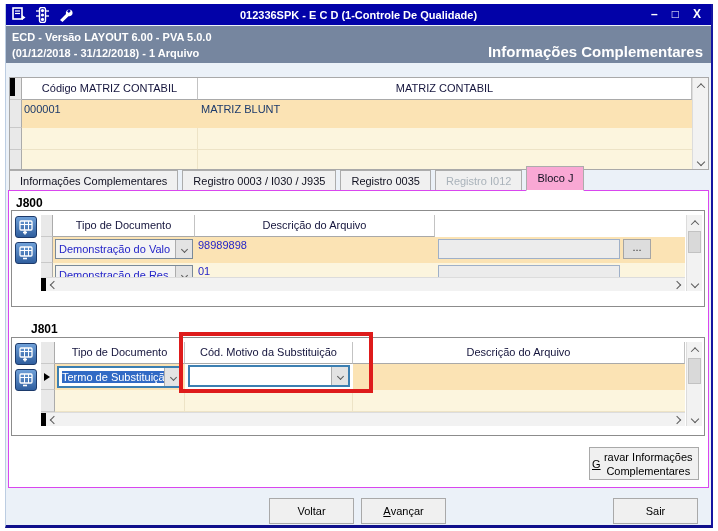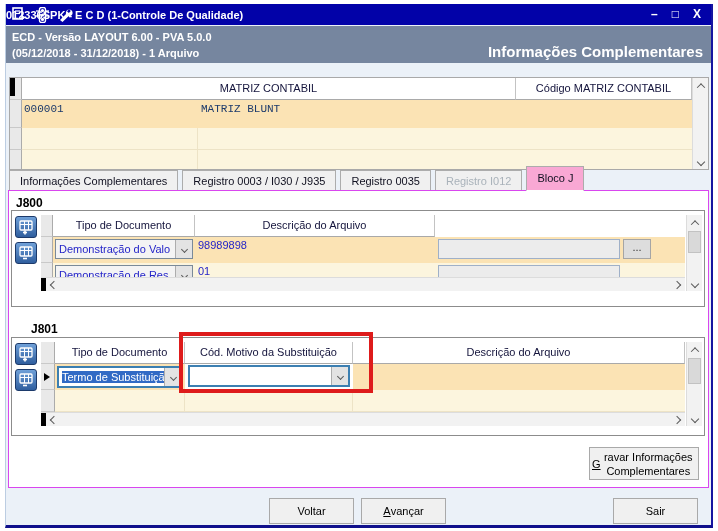--- a/index.html
+++ b/index.html
@@ -7,21 +7,21 @@
   .stage { position:relative; width:718px; height:531px; background:#fff; overflow:hidden; }
 
   .window { position:absolute; left:5px; top:4px; width:708px; height:524px;
             background:#EBF1F8; border-left:1px solid #BCCDE2; border-right:2px solid #1515A0;
             border-bottom:3px solid #10108C; }
 
   
   .titlebar { position:absolute; left:0; top:0; right:0; height:21px; background:#0202A8;
               display:flex; align-items:center; color:#fff; }
   .tb-icons { display:flex; gap:9px; padding-left:6px; align-items:center; }
-  .tb-title { position:absolute; left:0; right:0; text-align:left; font-weight:bold; font-size:11px; pointer-events:none; }
+  .tb-title { position:absolute; left:0; right:0; text-align:center; font-weight:bold; font-size:11px; pointer-events:none; }
   .tb-controls { margin-left:auto; display:flex; gap:14px; padding-right:10px; font-weight:bold; font-size:12px; z-index:2; }
   .tb-controls span { cursor:default; line-height:21px; }
 
   
   .headerband { position:absolute; left:0; top:22px; right:0; height:37px; background:#76869F;
                 color:#fff; font-weight:bold; padding:3px 0 0 6px; line-height:16px; }
   .header-right { position:absolute; right:8px; bottom:3px; font-size:15px; font-weight:bold; }
 
   
   .thead { display:flex; background:#fff; }
@@ -31,21 +31,21 @@
   .rowhdr { background:#E9E9E9; border-right:1px solid #ABABAB; border-bottom:1px solid #C9C9C9; position:relative; }
   .cell { overflow:hidden; white-space:nowrap; position:relative; }
   .orange { background:#FBE3B4; }
   .cream  { background:#FCF5DE; }
   .bluetext { color:#2424C8; }
 
   
   .matriz { position:absolute; left:3px; top:73px; width:700px; height:93px; background:#fff;
             border:1px solid #A9A9A9; display:flex; }
   .matriz-grid { flex:1; overflow:hidden; }
-  .m-row1 { outline:1px solid #3C7FB1; outline-offset:-1px;font-family:Liberation Mono, monospace; }
+  .m-row1 { outline:1px solid #3C7FB1; outline-offset:-1px; }
 
   
   .vscroll { width:16px; background:#F2F2F2; border-left:1px solid #DCDCDC; position:relative; }
   .hscroll { height:14px; background:#F2F2F2; border-top:1px solid #DCDCDC; display:flex; align-items:center; position:relative; }
   .sb-btn { width:16px; height:14px; display:flex; align-items:center; justify-content:center; }
   .vscroll .sb-btn { width:16px; height:15px; position:absolute; left:0; }
   .chev { width:6px; height:6px; border-right:1.5px solid #5a5a5a; border-bottom:1.5px solid #5a5a5a; display:inline-block; }
   .chev.up { transform:rotate(-135deg) translate(-1px,-1px); }
   .chev.down { transform:rotate(45deg); }
   .chev.left { transform:rotate(135deg); }
@@ -128,32 +128,32 @@
       <div class="tb-title">012336SPK - E C D (1-Controle De Qualidade)</div>
       <div class="tb-controls">
         <span>–</span>
         <span>□</span>
         <span>X</span>
       </div>
     </div>
 
     <div class="headerband">
       <div>ECD - Versão LAYOUT 6.00 - PVA 5.0.0</div>
-      <div>(05/12/2018 - 31/12/2018) - 1 Arquivo</div>
+      <div>(01/12/2018 - 31/12/2018) - 1 Arquivo</div>
       <div class="header-right">Informações Complementares</div>
     </div>
 
     <div class="matriz">
       <div class="matriz-grid">
         <div class="thead">
           <div class="rowhdr" style="width:12px;height:22px">
               <div class="splitter" style="height:18px"></div>
             </div>
+          <div class="hcell" style="width:176px">Código MATRIZ CONTABIL</div>
           <div class="hcell" style="flex:1">MATRIZ CONTABIL</div>
-          <div class="hcell" style="width:176px">Código MATRIZ CONTABIL</div>
         </div>
         <div class="trow m-row1" style="height:28px">
           <div class="rowhdr" style="width:12px"></div>
           <div class="cell orange" style="width:176px;padding:3px 0 0 2px;color:#1C3A6B">000001</div>
           <div class="cell orange" style="flex:1;padding:3px 0 0 3px;color:#1C3A6B">MATRIZ BLUNT</div>
         </div>
         <div class="trow" style="height:22px">
           <div class="rowhdr" style="width:12px"></div>
           <div class="cell cream" style="width:176px;border-right:1px solid #EDE3C6;border-bottom:1px solid #EDE3C6"></div>
           <div class="cell cream" style="flex:1;border-bottom:1px solid #EDE3C6"></div>

